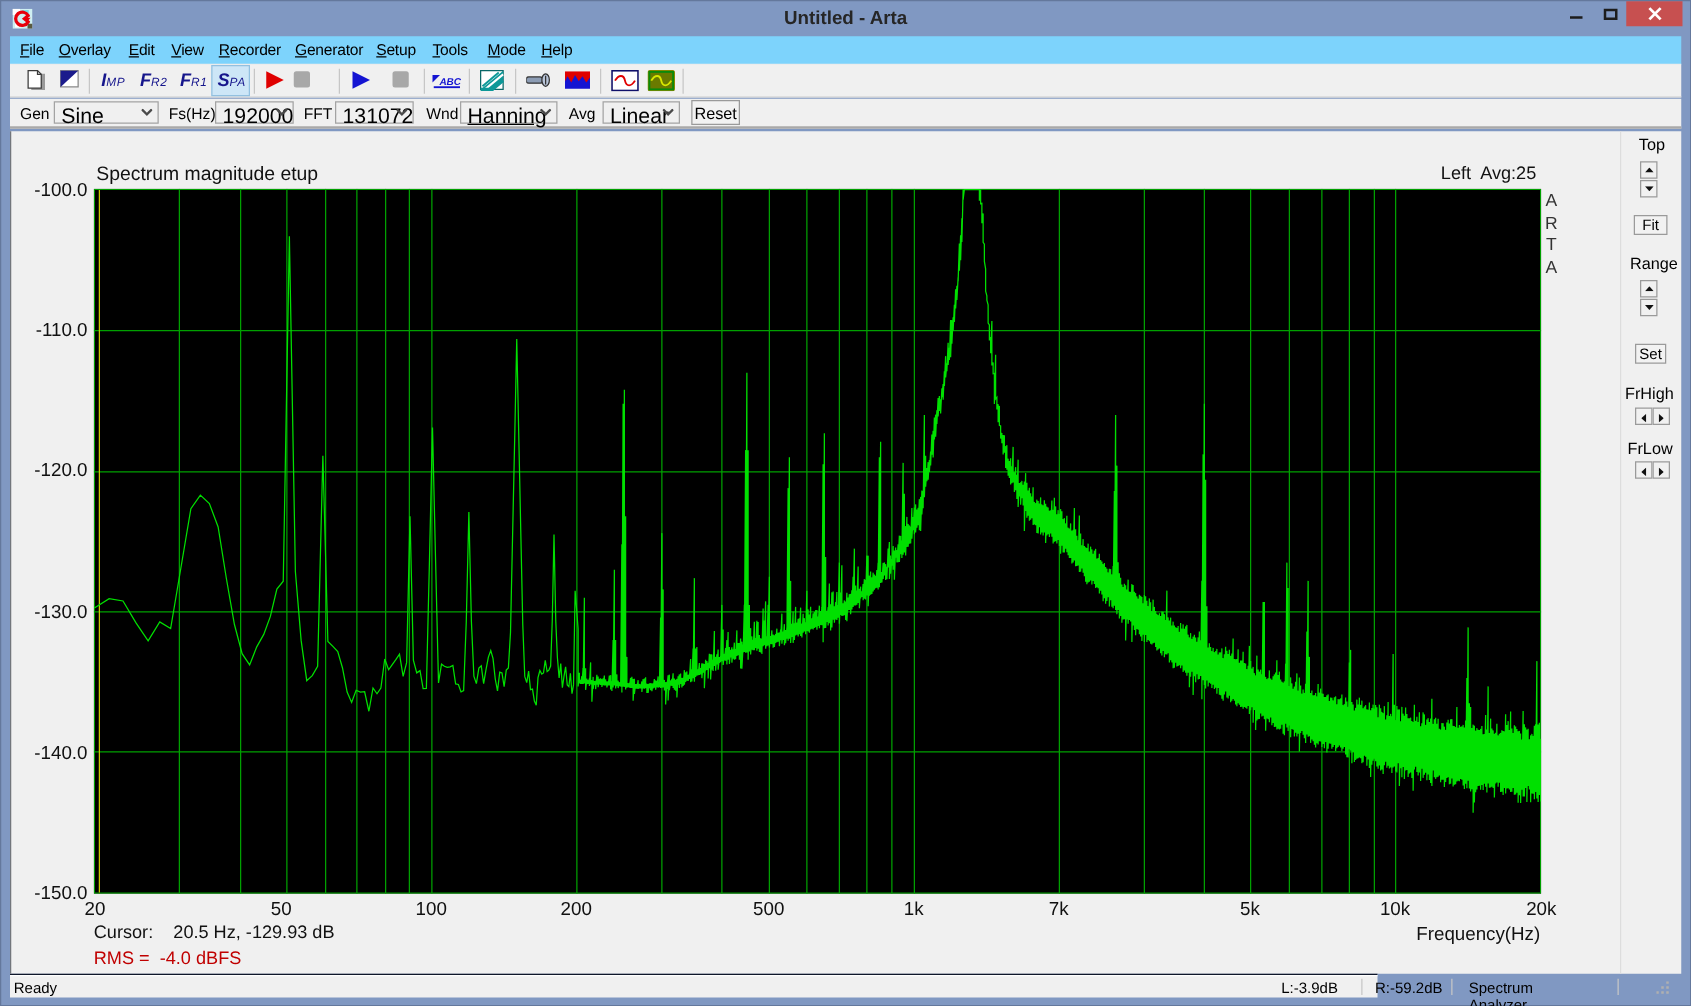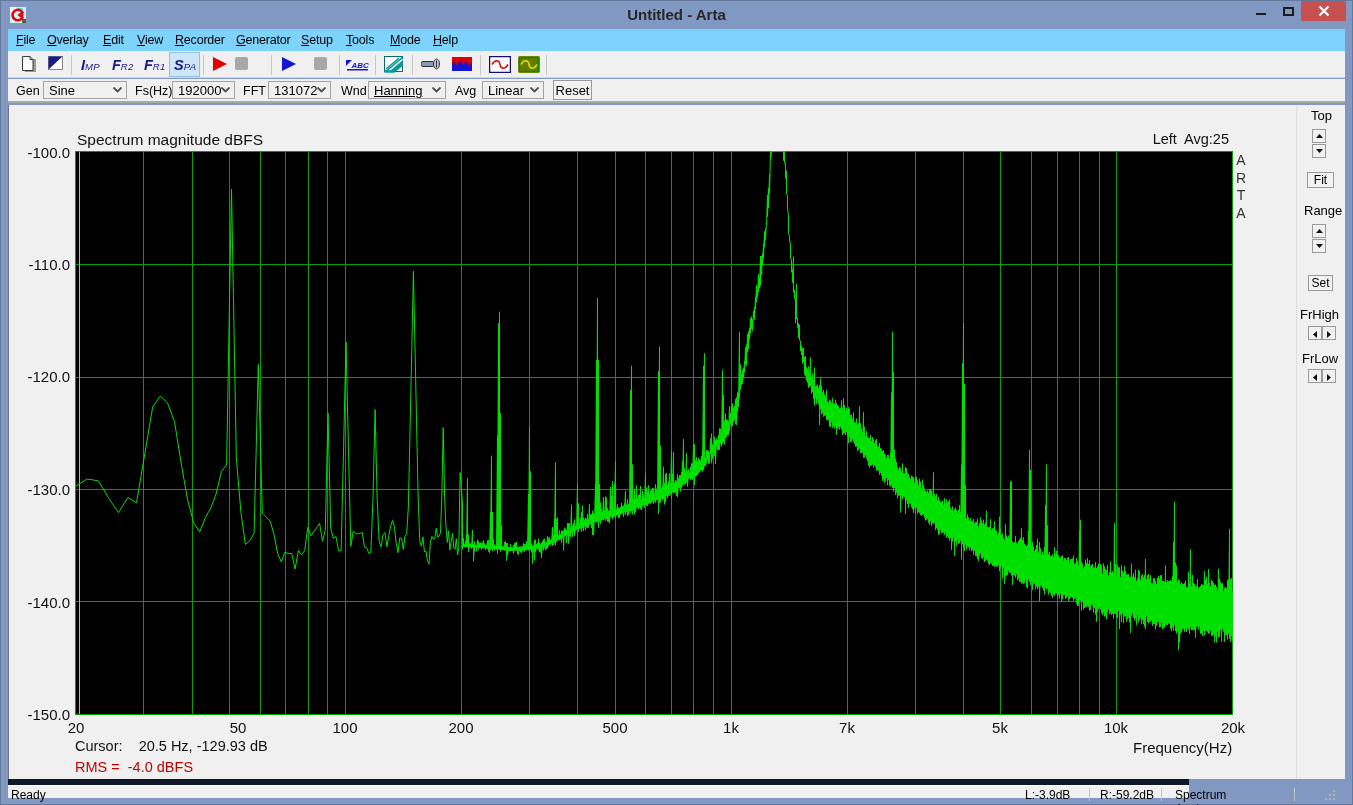--- a/index.html
+++ b/index.html
@@ -1,22 +1,22 @@
 <!DOCTYPE html>
 <html><head><meta charset="utf-8"><style>
 * { margin:0; padding:0; box-sizing:border-box; }
 body { width:1353px; height:805px; position:relative; font-family:"Liberation Sans",sans-serif; background:#8098c2; overflow:hidden; }
 .abs { position:absolute; }
 .titletext { font-size:15px; font-weight:bold; color:#262626; }
 .menubar { left:8px; top:29px; width:1337px; height:23px; background:#7dd3fc; border-bottom:1px solid #ececec; font-size:12.5px; letter-spacing:-0.2px; color:#000; }
 .tb1 { left:8px; top:52px; width:1337px; height:26px; background:#f0f0f0; border-bottom:1px solid #d8d8d8;font-style:italic; }
 .tb2 { left:8px; top:79px; width:1337px; height:24px; background:#f0f0f0; border-bottom:2px solid #a9a9a9; }
 .client { left:8px; top:105px; width:1337px; height:674px; background:#f0f0f0; border-left:1px solid #72767c; }
-.statusbar { left:8px; top:779px; width:1181px; height:19px; background:#f0f0f0; border-top:6px solid #0f172a; box-shadow:inset 0 1px 0 #ffffff; }
-.combo { position:absolute; background:#f0f0f0; border:1px solid #a3a3a3; font-size:13px; color:#000; padding-left:5px; padding-top:1px; }
+.statusbar { left:8px; top:779px; width:1094px; height:19px; background:#f0f0f0; border-top:1px solid #0f172a; box-shadow:inset 0 1px 0 #ffffff; }
+.combo { position:absolute; background:#f0f0f0; border:1px solid #a3a3a3; font-size:17px; color:#000; padding-left:5px; padding-top:1px; }
 .lbl { position:absolute; font-size:12.5px; color:#000; }
 .vsep { position:absolute; top:3px; width:1px; height:13px; background:#c6c6c6; }
 .btn { position:absolute; background:#f2f2f2; border:1px solid #9a9a9a; font-size:12px; color:#000; text-align:center; }
 .sp { position:absolute; width:14px; height:14px; background:#f1f1f1; border:1px solid #9a9a9a; }
 .sp svg { display:block; margin:4px auto 0; }
 .rp { font-size:13px; color:#000; text-align:center; }
 .imp { top:5px; font-family:"Liberation Sans",sans-serif; font-size:14.5px; font-weight:bold; color:#16168c; }
 .imp small { font-size:9.5px; font-weight:normal; letter-spacing:0.4px; }
 .chev { position:absolute; right:4px; top:5px; line-height:0; }
 </style></head><body>
@@ -143,31 +143,31 @@
 <span class="lbl" style="left:447px;top:5px;">Avg</span>
 <div class="combo" style="left:474px;top:2px;width:62px;height:18px;">Linear<span class="chev"><svg width="9" height="6">
           <path d="M0.5 0.5 L4.5 4.5 L8.5 0.5" fill="none" stroke="#4a4a4a" stroke-width="1.8"></path>
         </svg></span></div>
 <div class="btn" style="left:545px;top:1px;width:39px;height:20px;line-height:19px;font-size:13px;">Reset</div>
 </div>
 
 <div class="abs client"></div>
 <div class="abs" style="left:1296px;top:105px;width:1px;height:674px;background:#dddddd;"></div>
 
-<span class="abs" style="left:77px;top:131px;font-size:15.5px;color:#111;">Spectrum magnitude dBFS</span>
+<span class="abs" style="left:77px;top:131px;font-size:15.5px;color:#111;">Spectrum magnitude etup</span>
 <span class="abs" style="right:124px;top:131px;font-size:14.5px;color:#111;">Left&nbsp; Avg:25</span>
 <div class="abs" style="left:1234px;top:152px;width:14px;font-size:14px;color:#333;text-align:center;line-height:17.5px;">A<br>R<br>T<br>A</div>
 <span class="abs" style="left:0;top:144px;width:70px;text-align:right;font-size:15px;color:#111;">-100.0</span>
 <span class="abs" style="left:0;top:256px;width:70px;text-align:right;font-size:15px;color:#111;">-110.0</span>
 <span class="abs" style="left:0;top:368px;width:70px;text-align:right;font-size:15px;color:#111;">-120.0</span>
 <span class="abs" style="left:0;top:481px;width:70px;text-align:right;font-size:15px;color:#111;">-130.0</span>
 <span class="abs" style="left:0;top:594px;width:70px;text-align:right;font-size:15px;color:#111;">-140.0</span>
 <span class="abs" style="left:0;top:706px;width:70px;text-align:right;font-size:15px;color:#111;">-150.0</span>
 <span class="abs" style="left:46px;top:719px;width:60px;text-align:center;font-size:15px;color:#111;">20</span>
-<span class="abs" style="left:208px;top:719px;width:60px;text-align:center;font-size:15px;color:#111;">50</span>
+<span class="abs" style="left:195px;top:719px;width:60px;text-align:center;font-size:15px;color:#111;">50</span>
 <span class="abs" style="left:315px;top:719px;width:60px;text-align:center;font-size:15px;color:#111;">100</span>
 <span class="abs" style="left:431px;top:719px;width:60px;text-align:center;font-size:15px;color:#111;">200</span>
 <span class="abs" style="left:585px;top:719px;width:60px;text-align:center;font-size:15px;color:#111;">500</span>
 <span class="abs" style="left:701px;top:719px;width:60px;text-align:center;font-size:15px;color:#111;">1k</span>
 <span class="abs" style="left:817px;top:719px;width:60px;text-align:center;font-size:15px;color:#111;">7k</span>
 <span class="abs" style="left:970px;top:719px;width:60px;text-align:center;font-size:15px;color:#111;">5k</span>
 <span class="abs" style="left:1086px;top:719px;width:60px;text-align:center;font-size:15px;color:#111;">10k</span>
 <span class="abs" style="left:1203px;top:719px;width:60px;text-align:center;font-size:15px;color:#111;">20k</span>
 <span class="abs" style="left:1133px;top:739px;font-size:15px;color:#111;">Frequency(Hz)</span>
 <span class="abs" style="left:75px;top:738px;font-size:14.5px;color:#111;">Cursor:&nbsp;&nbsp;&nbsp; 20.5 Hz, -129.93 dB</span>

